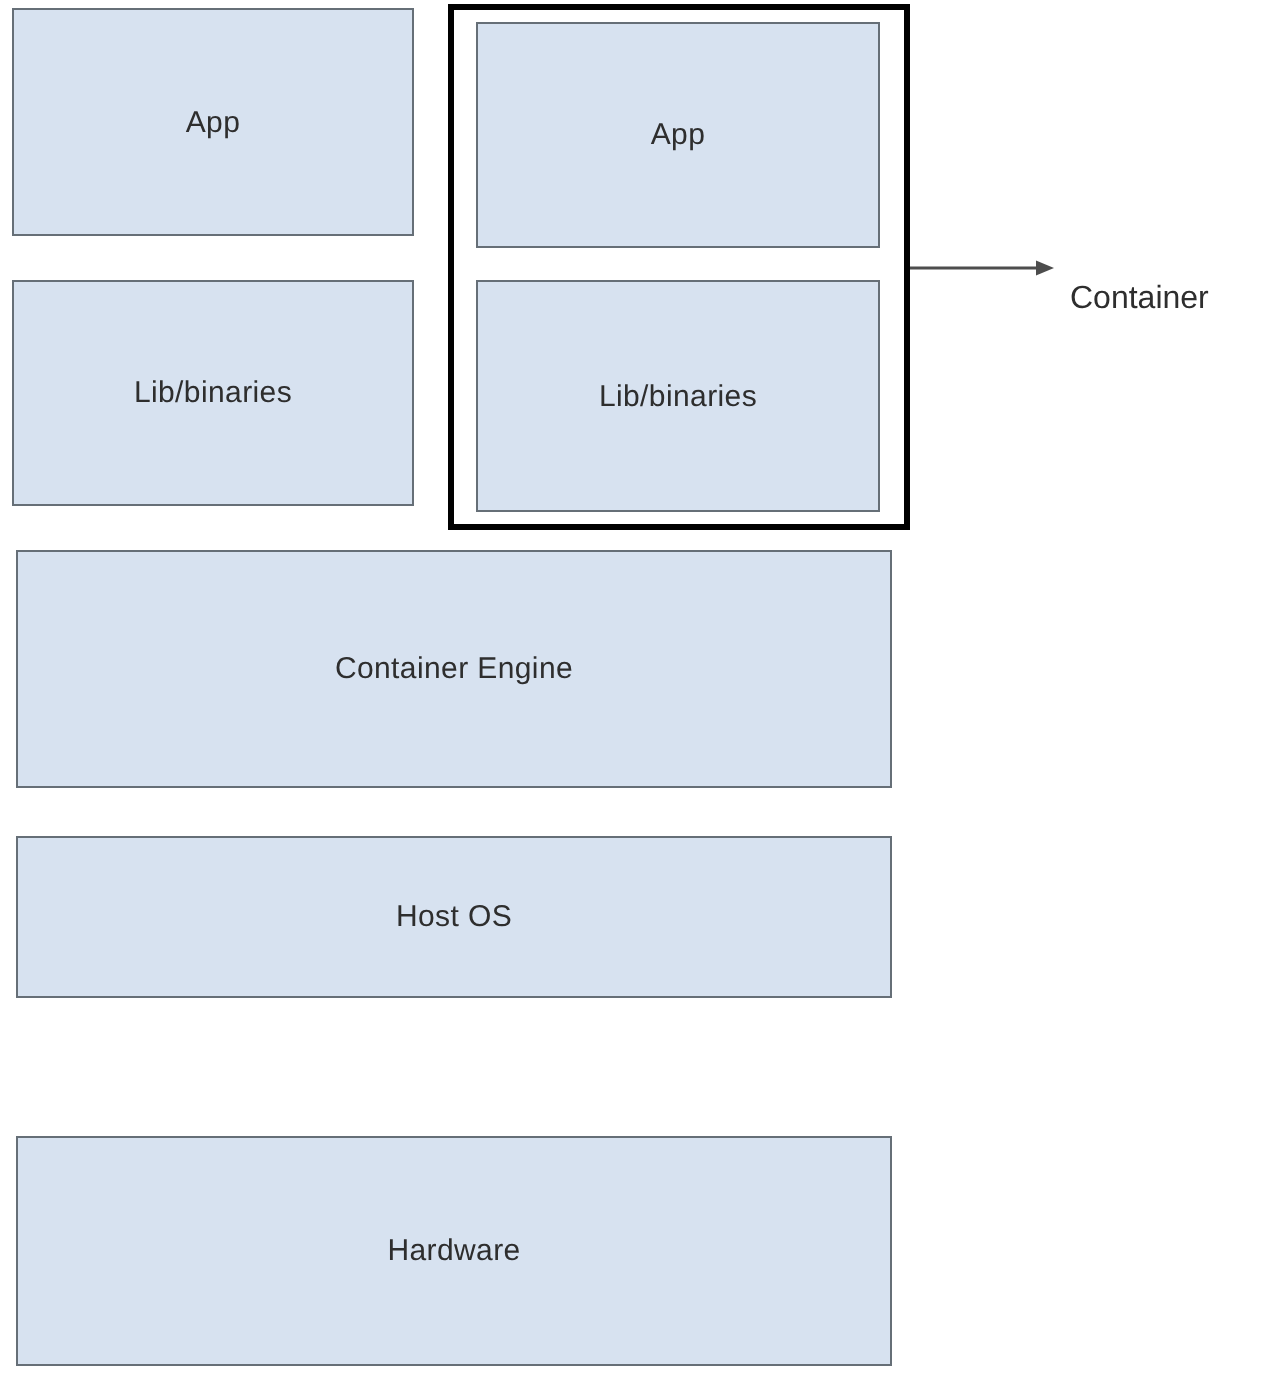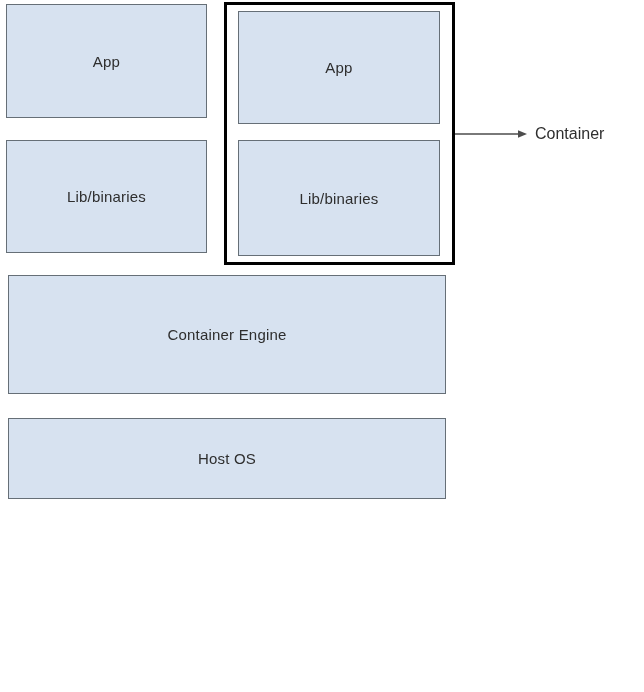--- a/index.html
+++ b/index.html
@@ -56,21 +56,21 @@
   .layer-host      { top: 418px; height: 81px; }
   .layer-hardware  { top: 568px; height: 115px; }
 
   .callout-arrow {
     position: absolute;
     left: 455px; top: 127px;
     width: 74px; height: 14px;
   }
   .callout-label {
     position: absolute;
-    left: 535px; top: 124px;
+    left: 535px; top: 140px;
     height: 20px;
     display: flex;
     align-items: center;
     font-size: 16px;
     color: var(--text);
     white-space: nowrap;
   }
 </style>
 </head>
 <body>
@@ -98,14 +98,17 @@
     <path d="M63 3.2 L72 7 L63 10.8 Z" fill="#4d4d4d"></path>
   </svg>
   <div class="callout-label">Container</div>
 
   <div class="box layer layer-engine">
     <span>Container Engine</span>
   </div>
   <div class="box layer layer-host">
     <span>Host OS</span>
   </div>
+  <div class="box layer layer-hardware">
+    <span>Hardware</span>
+  </div>
 
 </div>
 
 </body></html>

